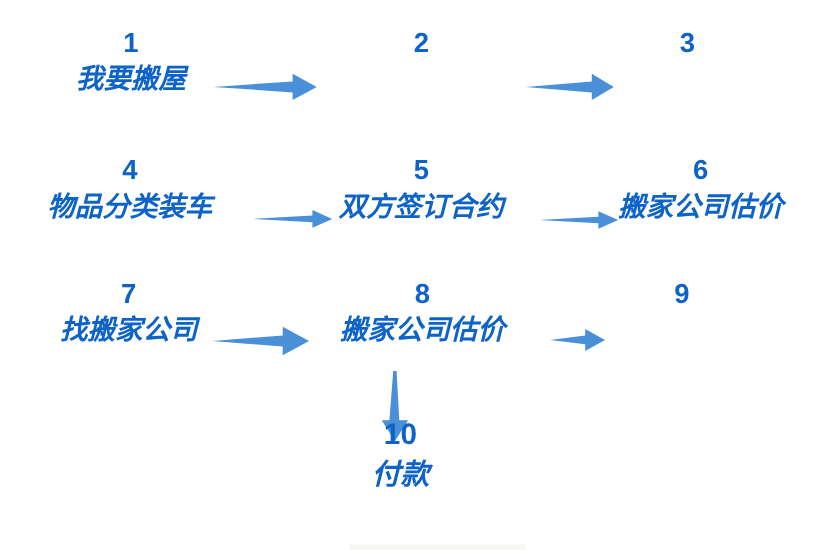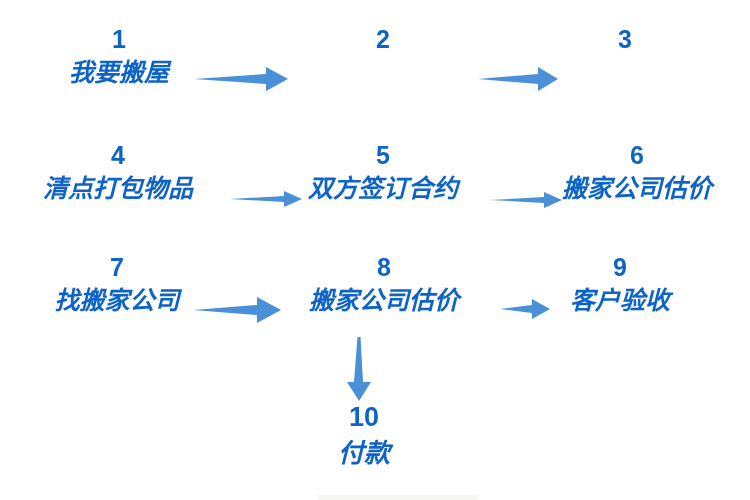--- a/index.html
+++ b/index.html
@@ -76,21 +76,21 @@
   <svg class="arrow" style="left:478px; top:66px;" width="80" height="26" viewBox="0 0 80 26">
     <polygon points="0,13 60,8 60,1 80,13 60,25 60,18" fill="#4a90d9"></polygon>
   </svg>
 
   <div class="step" style="left:525px; top:24px;">
     <div class="num">3</div>
   </div>
 
   <div class="step" style="left:18px; top:140px;">
     <div class="num">4</div>
-    <div class="label">清点打包物品</div>
+    <div class="label">物品分类装车</div>
   </div>
 
   <svg class="arrow" style="left:230px; top:189px;" width="72" height="20" viewBox="0 0 72 20">
     <polygon points="0,10 54,7 54,2 72,10 54,18 54,13" fill="#4a90d9"></polygon>
   </svg>
 
   <div class="step" style="left:283px; top:140px;">
     <div class="num">5</div>
     <div class="label">双方签订合约</div>
   </div>
@@ -117,27 +117,26 @@
     <div class="num">8</div>
     <div class="label">搬家公司估价</div>
   </div>
 
   <svg class="arrow" style="left:500px; top:298px;" width="50" height="22" viewBox="0 0 50 22">
     <polygon points="0,11 32,7 32,1 50,11 32,21 32,15" fill="#4a90d9"></polygon>
   </svg>
 
   <div class="step" style="left:520px; top:252px;">
     <div class="num">9</div>
-    <div class="label">客户验收</div>
   </div>
 
   <svg class="arrow" style="left:345px; top:337px;" width="28" height="64" viewBox="0 0 28 64">
     <polygon points="12.5,0 9,45 2,45 14,64 26,45 18,45 15.5,0" fill="#4a90d9"></polygon>
   </svg>
 
-  <div class="step step-final" style="left:264px; top:402px;">
+  <div class="step step-final" style="left:264px; top:380px;">
     <div class="num">10</div>
     <div class="label">付款</div>
   </div>
 
   <div class="artifact"></div>
 
 </div>
 
 </body></html>

